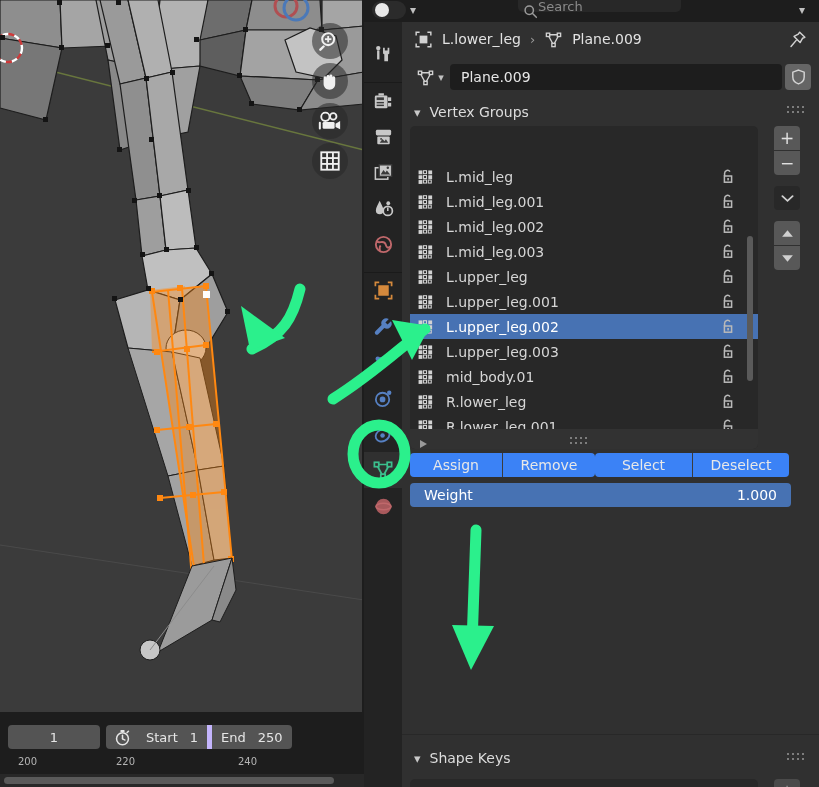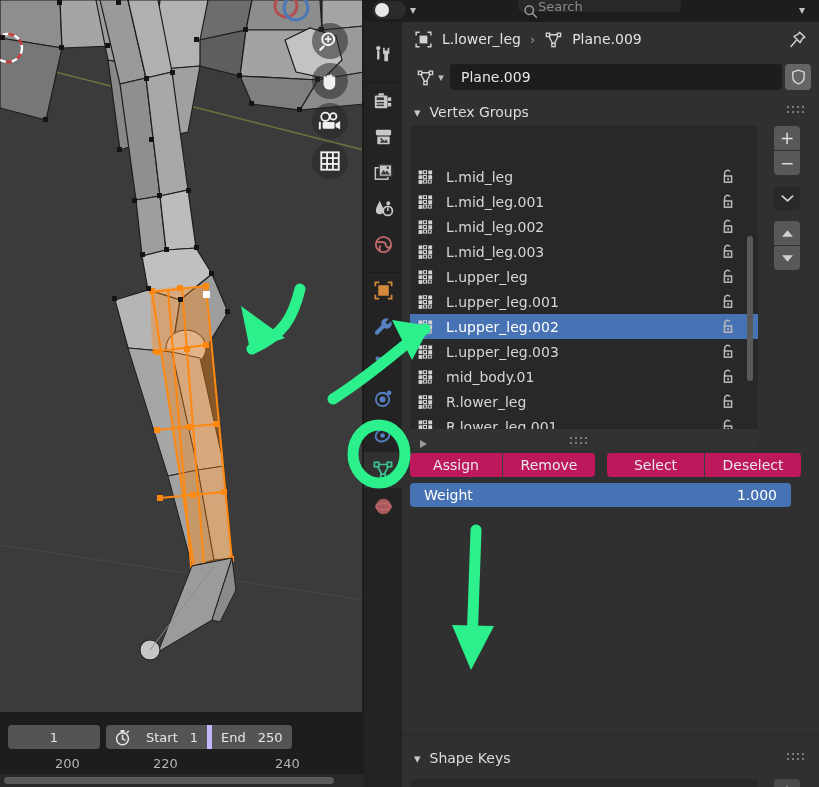--- a/index.html
+++ b/index.html
@@ -45,21 +45,21 @@
     background: #545454; border-radius: 4px; overflow: hidden;
   }
   .tl-seg {
     display: flex; align-items: center; gap: 12px;
     padding: 0 9px; height: 24px; color: #e6e6e6; font-size: 13px; text-align: right;
   }
   .tl-seg + .tl-seg { border-left: 5px solid #c4b5fd; }
   .tl-icon { display:flex; align-items:center; padding: 0 6px 0 8px; }
   #timeline-ruler {
     position: absolute; left: 0; top: 42px; width: 364px; height: 22px;
-    color: #b4b4b4; font-size: 13px; margin-left: 37px;
+    color: #b4b4b4; font-size: 10px;
   }
   #timeline-ruler span { position: absolute; top: 2px; }
   #timeline-scroll {
     position: absolute; left: 0; bottom: 0; width: 364px; height: 13px;
     background: #282828;
   }
   #timeline-scroll .bar {
     position: absolute; left: 4px; top: 3px; width: 330px; height: 7px;
     background: #5a5a5a; border-radius: 4px;
   }
@@ -177,21 +177,21 @@
   .sq-btn.top { border-radius: 4px 4px 0 0; }
   .sq-btn.bot { border-radius: 0 0 4px 4px; }
 
   
   #vg-actions {
     position:absolute; left: 8px; top: 355px; width: 401px; height: 24px;
     display:flex; align-items:center;
   }
   .act-grp { display:flex; height: 24px; border-radius: 4px; overflow:hidden; }
   .act-btn {
-    background:#be185d; color:#e8e8e8; font-size: 14px;
+    background:#3b82f6; color:#e8e8e8; font-size: 14px;
     display:flex; align-items:center; justify-content:center; height:24px;
   }
   .act-btn + .act-btn { border-left: 1px solid #3c3c3c; }
 
   #weight-slider {
     position:absolute; left: 8px; top: 385px; width: 381px; height: 24px;
     background:#4772b3; border-radius: 4px;
     display:flex; align-items:center; justify-content:space-between;
     padding: 0 14px; color:#ffffff; font-size: 14px;
   }
@@ -912,21 +912,21 @@
                 <polygon points="7,8.5 1,1.5 13,1.5" fill="#d0d0d0"></polygon>
               </svg>
           </div>
         </div>
 
         <div id="vg-actions">
           <div class="act-grp" style="width:185px">
             <div class="act-btn" style="width:92px">Assign</div>
             <div class="act-btn" style="width:93px">Remove</div>
           </div>
-          <div class="act-grp" style="width:194px;margin-left:12px">
+          <div class="act-grp" style="width:194px;">
             <div class="act-btn" style="width:97px">Select</div>
             <div class="act-btn" style="width:97px">Deselect</div>
           </div>
         </div>
 
         <div id="weight-slider">
           <span>Weight</span>
           <span>1.000</span>
         </div>
       </div>

